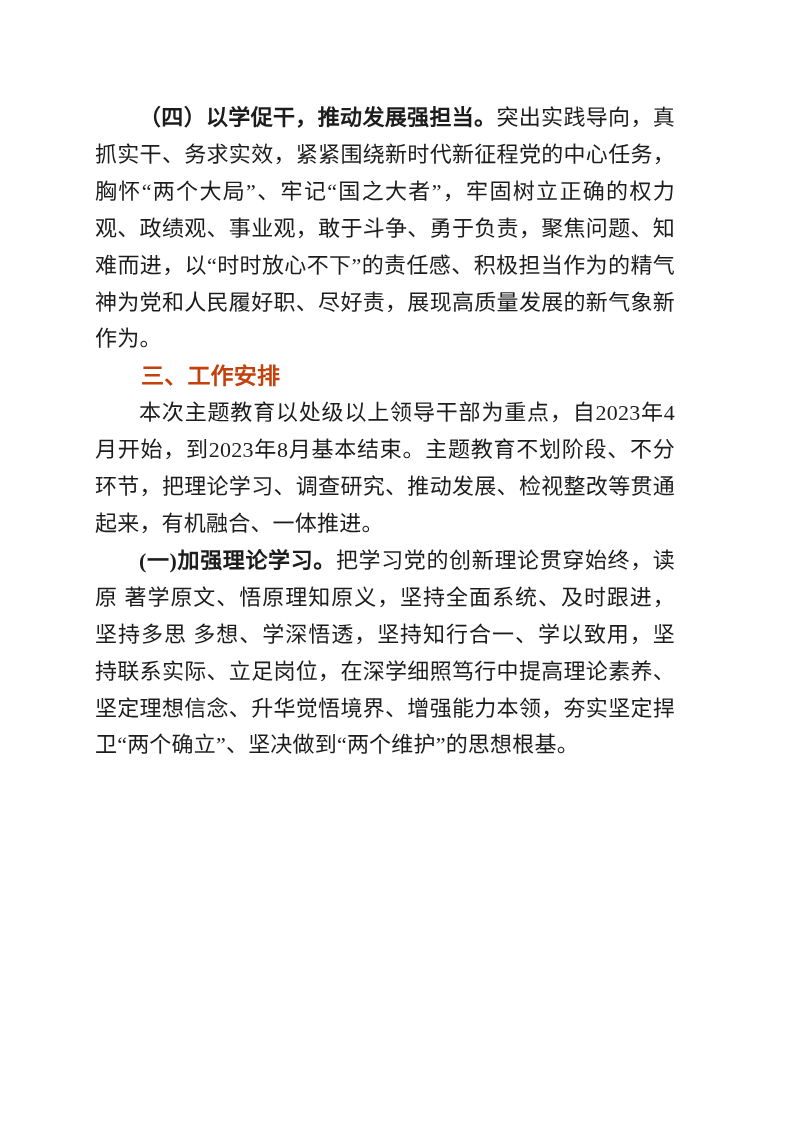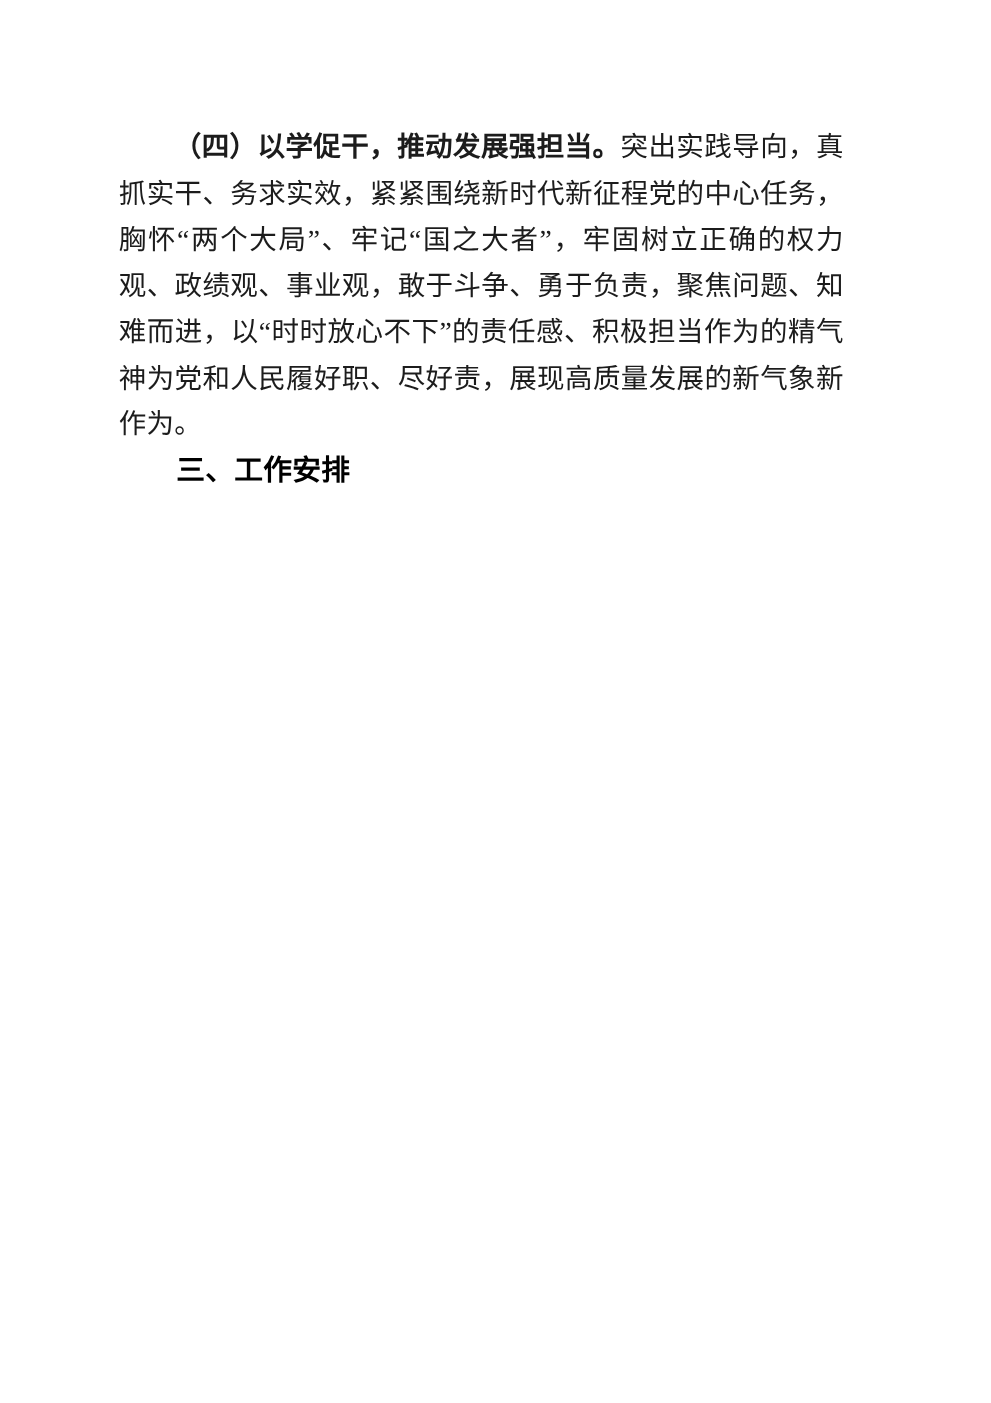--- a/index.html
+++ b/index.html
@@ -41,24 +41,26 @@
   }
   .heading {
     margin: 0;
     padding: 0;
     font-family: "Liberation Sans", "DejaVu Sans", sans-serif;
     font-weight: 700;
     font-size: 23px;
     line-height: 36.9px;
     text-indent: 2em;
     letter-spacing: 0.2px;
-    color: #000000;
+    color: #c2410c;
   }
 </style>
 </head>
 <body>
 
 <div class="page">
   <div class="doc-body" id="doc-body">
       <p class="para"><span class="lead">（四）以学促干，推动发展强担当。</span><span>突出实践导向，真抓实干、务求实效，紧紧围绕新时代新征程党的中心任务，胸怀“两个大局”、牢记“国之大者”，牢固树立正确的权力观、政绩观、事业观，敢于斗争、勇于负责，聚焦问题、知难而进，以“时时放心不下”的责任感、积极担当作为的精气神为党和人民履好职、尽好责，展现高质量发展的新气象新作为。</span></p>
       <h2 class="heading"><span>三、工作安排</span></h2>
+      <p class="para"><span>本次主题教育以处级以上领导干部为重点，自2023年4月开始，到2023年8月基本结束。主题教育不划阶段、不分环节，把理论学习、调查研究、推动发展、检视整改等贯通起来，有机融合、一体推进。</span></p>
+      <p class="para"><span class="lead">(一)加强理论学习。</span><span>把学习党的创新理论贯穿始终，读原 著学原文、悟原理知原义，坚持全面系统、及时跟进，坚持多思 多想、学深悟透，坚持知行合一、学以致用，坚持联系实际、立足岗位，在深学细照笃行中提高理论素养、坚定理想信念、升华觉悟境界、增强能力本领，夯实坚定捍卫“两个确立”、坚决做到“两个维护”的思想根基。</span></p>
     </div>
 </div>
 
 </body></html>

